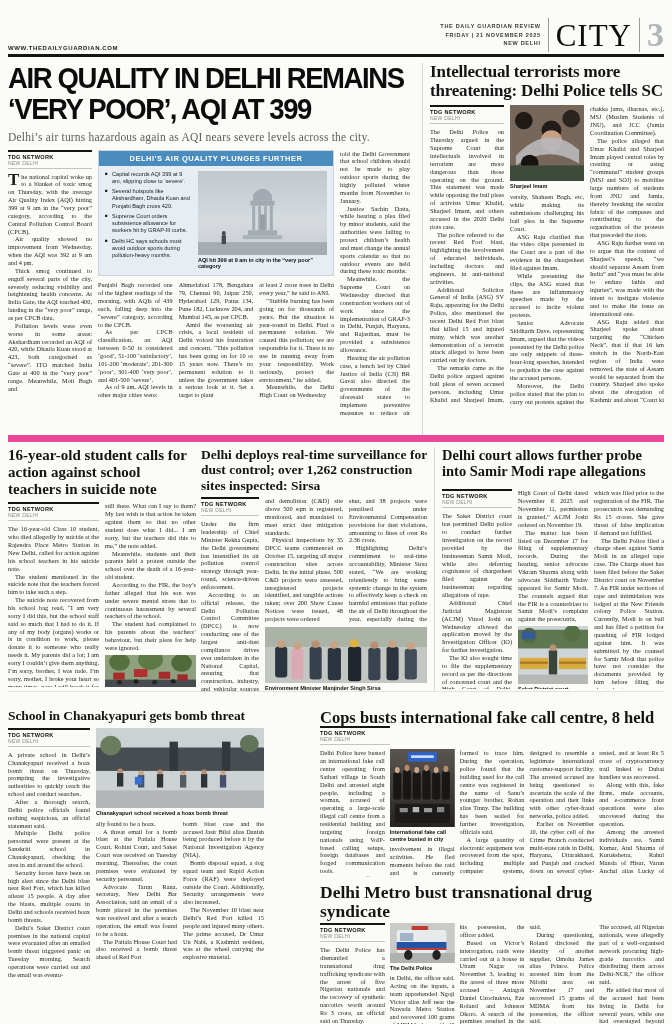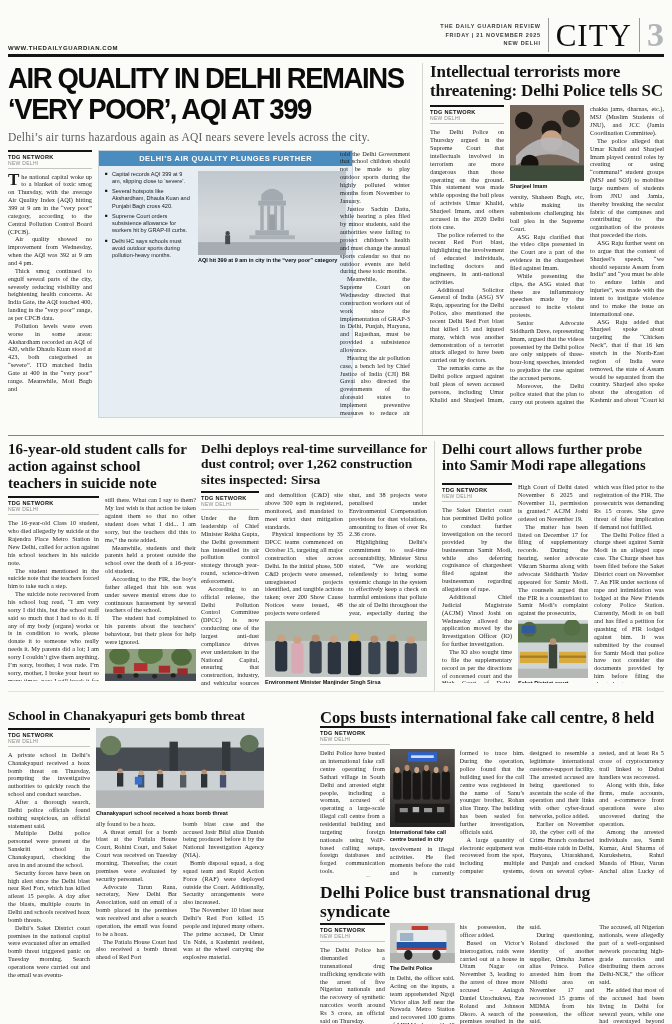--- a/index.html
+++ b/index.html
@@ -15,40 +15,40 @@
   .hdr-site { font-family:"Liberation Sans",sans-serif; font-size:6px; letter-spacing:.6px; color:#222; padding-bottom:3px; font-weight:bold; }
   .hdr-right { display:flex; align-items:center; gap:7px; padding-bottom:2px; }
   .masthead { text-align:right; font-family:"Liberation Sans",sans-serif; font-size:5.5px; font-weight:bold; letter-spacing:.7px; color:#3a3a3a; line-height:1.6; }
   .city-wrap { display:flex; align-items:center; gap:7px; }
   .vbar { width:1px; height:34px; background:#9a9a9a; }
   .city { font-family:"Liberation Serif",serif; font-size:31px; color:#0e0e0e; letter-spacing:1px; line-height:1; }
   .pageno { font-family:"Liberation Serif",serif; font-size:34px; font-weight:bold; color:#b3b6b9; line-height:1; }
   
   .band { display:flex; flex:none; overflow:hidden; }
   .band-top { height:378px; padding-top:6px; box-sizing:border-box; }
-  .band-mid { height:256px; border-top:1px solid #ec4899; padding-top:5px; box-sizing:border-box; }
+  .band-mid { height:256px; border-top:7px solid #ec4899; padding-top:5px; box-sizing:border-box; }
   .band-bot { height:333px; border-top:1px solid #e3e3de; padding-top:17px; box-sizing:border-box;gap:48px; }
   .byline { border-top:2px solid #141414; border-bottom:1px solid #c4c4c0; padding:2px 0; margin-bottom:4px; }
   .byl-net { font-family:"Liberation Sans",sans-serif; font-weight:bold; font-size:5.6px; letter-spacing:.3px; color:#111; }
   .byl-city { font-family:"Liberation Sans",sans-serif; font-size:5px; color:#8a8a8a; letter-spacing:.3px; }
   .paras p { margin:0; font-size:6.3px; line-height:1.25; text-align:justify; }
   .paras p + p { text-indent:7px; }
   .cap { font-family:"Liberation Sans",sans-serif; font-weight:bold; font-size:5.5px; line-height:1.25; margin-top:2px; color:#0f0f0f; }
   .col { flex:1; min-width:0; overflow:hidden; }
   .hl-serif { font-family:"Liberation Serif",serif; font-weight:bold; color:#141414; margin:0; }
   .ph { display:block; width:100%; }
   
   .aqi { flex:1; min-width:0; padding-right:6px; }
   .aqi-head { font-family:"Liberation Sans",sans-serif; font-weight:bold; font-size:27.5px;
               line-height:1.01; letter-spacing:-1.4px; color:#0c0c0c; margin:0;
               transform:scaleY(1.1); transform-origin:top left; }
   .aqi-sub { font-size:11.5px; color:#5c5c5c; margin:12px 0 7px; letter-spacing:.2px; }
   .aqi-body { display:flex; gap:6px; flex:1; overflow:hidden; height:268px; }
   .aqi-c1 { width:84px; flex:none; }
-  .aqi-mid { flex:1; min-width:0; display:flex; gap:5px; }
+  .aqi-mid { flex:1; min-width:0; display:flex; flex-direction:column; gap:5px; }
   .aqi-c5 { width:70px; flex:none; }
   .dropcap p:first-child::first-letter { float:left; font-size:17px; line-height:13px; padding-right:2px; font-weight:bold; font-family:"Liberation Serif",serif; }
   .infobox { background:#e6edf3; border:1px solid #c9d6e0; flex:none; }
   .ib-title { background:#4a8cbe; color:#fff; font-family:"Liberation Sans",sans-serif; font-weight:bold;
               font-size:7.5px; letter-spacing:.5px; text-align:center; padding:3px 0; }
   .ib-row { display:flex; gap:7px; padding:5px 6px 5px; }
   .ib-bullets { width:86px; flex:none; }
   .ib-bullets p { margin:0 0 3px; font-family:"Liberation Sans",sans-serif; font-size:5.6px; line-height:1.3;
                   position:relative; padding-left:7px; color:#222; }
   .ib-bullets p::before { content:"■"; position:absolute; left:0; top:0; font-size:4.5px; color:#111; }
@@ -491,21 +491,21 @@
             </div>
           <div class="col paras">
               <p>rested, and at least Rs 5 crore of cryptocurrency trail linked to Dubai handlers was recovered.</p>
               <p>Along with this, fake firms, mule accounts, and e-commerce front operations were also uncovered during the operation.</p>
               <p>Among the arrested individuals are, Sumit Kumar, Atul Sharma of Kurukshetra, Rahul Manda of Hisar, Varun Anchal alias Lucky of Jalandhar, and Amit Kumar Singh alias Kartik of Saran have been have been arrested in different cases.</p>
             </div>
         </div>
       </article>
 
       <article class="drugs">
-        <h2 class="hl-serif drugs-head">Delhi Police bust transnational drug syndicate</h2>
+        <h2 class="hl-serif drugs-head">Delhi Metro bust transnational drug syndicate</h2>
         <div class="drugs-body">
           <div class="col">
             <div class="byline">
               <div class="byl-net">TDG NETWORK</div>
               <div class="byl-city">NEW DELHI</div>
             </div>
             <div class="paras">
                 <p>The Delhi Police has dismantled a transnational drug trafficking syndicate with the arrest of five Nigerian nationals and the recovery of synthetic narcotics worth around Rs 3 crore, an official said on Thursday.</p>
                 <p>Police received intelligence on October 31 about a narcotics supply module active</p>
               </div>

